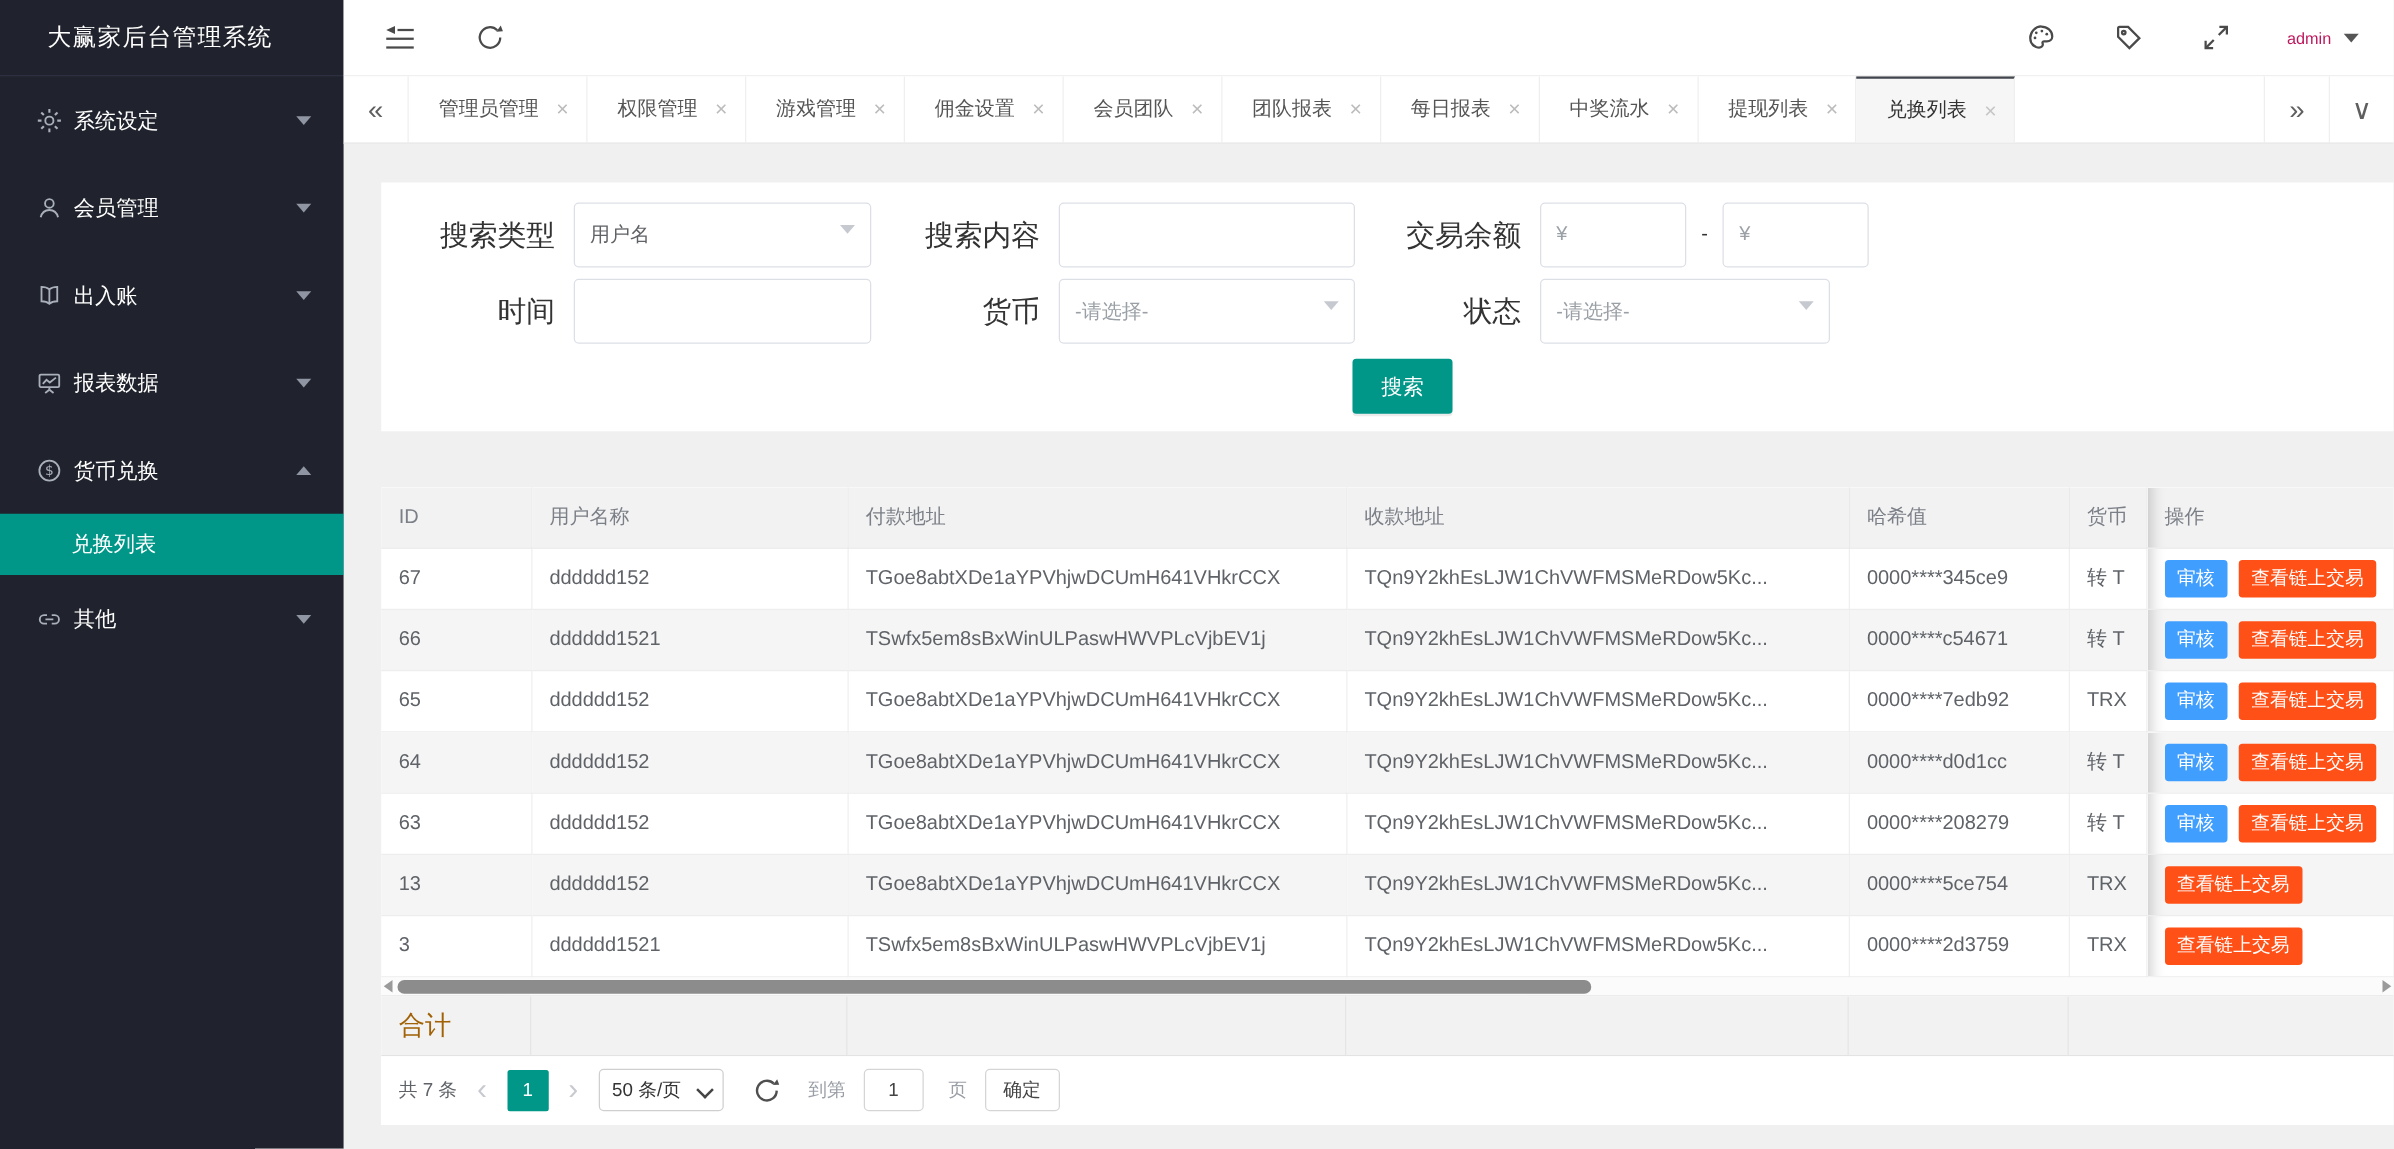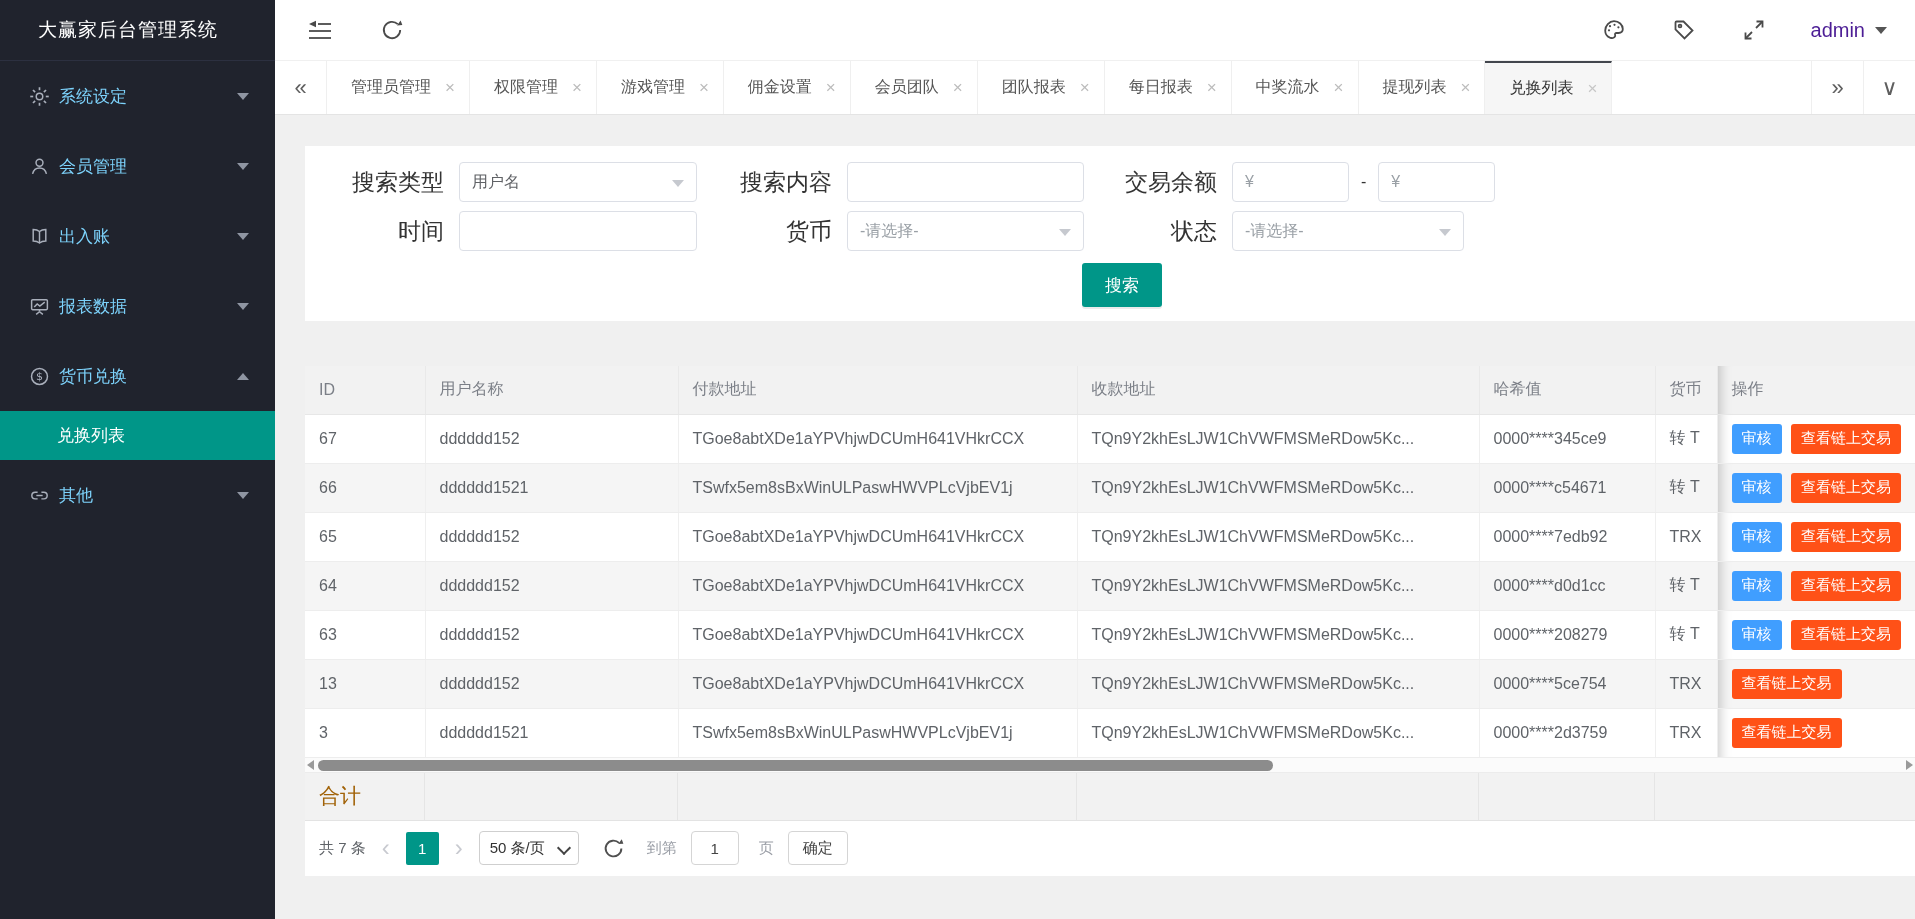--- a/index.html
+++ b/index.html
@@ -2,39 +2,39 @@
 <html><head>
 <meta charset="utf-8">
 <style>
   * { margin:0; padding:0; box-sizing:border-box; }
   html,body { width:1915px; height:919px; overflow:hidden; font-family:"Liberation Sans","DejaVu Sans",sans-serif; background:#f0f0f0; }
   .app { display:flex; width:1915px; height:919px; }
 
   
   .sidebar { width:275px; min-width:275px; background:#20232d; color:#d8dbe2; height:100%; }
   .logo { height:61px; display:flex; align-items:center; padding-left:38px; font-size:19px; color:#ffffff; border-bottom:1px solid #2c3040; letter-spacing:1px; }
-  .nav-item { height:70px; display:flex; align-items:center; padding:0 26px 0 28px; cursor:pointer; font-size:17px; color:#7dd3fc; position:relative; }
+  .nav-item { height:70px; display:flex; align-items:center; padding:0 26px 0 28px; cursor:pointer; font-size:17px; color:#ffffff; position:relative; }
   .nav-item .ico { width:22px; height:22px; margin-right:9px; display:flex; align-items:center; justify-content:center; }
   .nav-item svg { stroke:#a9afbb; fill:none; stroke-width:1.4; }
   .nav-item .lbl { flex:1; }
   .caret-down { width:0; height:0; border-left:6px solid transparent; border-right:6px solid transparent; border-top:7px solid #8f95a2; }
   .caret-up { width:0; height:0; border-left:6px solid transparent; border-right:6px solid transparent; border-bottom:7px solid #8f95a2; }
   .sub-item { height:49px; display:flex; align-items:center; padding-left:57px; font-size:17px; color:#e8eaee; cursor:pointer; }
   .sub-item.active { background:#009688; color:#ffffff; }
 
   
   .main { flex:1; display:flex; flex-direction:column; height:100%; background:#f0f0f0; }
 
   
   .topbar { height:61px; background:#ffffff; display:flex; align-items:center; padding:0 28px 0 32px; border-bottom:1px solid #f0f0f0; }
   .tb-icon { width:26px; height:26px; display:flex; align-items:center; justify-content:center; cursor:pointer; }
   .tb-icon svg { stroke:#4a4a4a; fill:none; stroke-width:1.8; }
   .tb-left { display:flex; align-items:center; gap:46px; }
   .tb-right { margin-left:auto; display:flex; align-items:center; gap:44px; }
-  .admin-box { display:flex; align-items:center; gap:10px; cursor:pointer; font-size:20px; color:#4c1d95;text-align:right; }
+  .admin-box { display:flex; align-items:center; gap:10px; cursor:pointer; font-size:13px; color:#be185d;text-align:right; }
   .admin-caret { width:0; height:0; border-left:6px solid transparent; border-right:6px solid transparent; border-top:7px solid #555; }
 
   
   .tabbar { height:54px; background:#ffffff; display:flex; align-items:stretch; border-bottom:1px solid #e4e4e4; }
   .tab-arrow { width:52px; display:flex; align-items:center; justify-content:center; font-size:22px; color:#5f5f5f; border-right:1px solid #efefef; cursor:pointer; }
   .tab-arrow.right { border-right:none; border-left:1px solid #efefef; }
   .tab-list { display:flex; flex:1; overflow:hidden; }
   .tab { display:flex; align-items:center; padding:0 14px 0 24px; font-size:16px; color:#555; border-right:1px solid #efefef; cursor:pointer; position:relative; }
   .tab-label { margin-right:14px; }
   .tab-close { color:#bcbcbc; font-size:17px; line-height:1; cursor:pointer; }
@@ -43,21 +43,21 @@
 
   
   .content { flex:1; padding:31px 0 0 30px; overflow:hidden; }
 
   
   .panel { background:#ffffff; }
   .search-panel { padding:16px 0 14px 24px; }
   .form-row { display:flex; align-items:center; margin-bottom:9px; }
   .fgroup { display:flex; align-items:center; }
   .flabel { width:130px; text-align:right; padding-right:15px; font-size:23px; color:#333; white-space:nowrap; }
-  .ctrl { height:40px; border:1px solid #dcdfe6; border-radius:4px; background:#fff; font-size:16px; color:#606266; padding:0 12px; display:flex; align-items:center; }
+  .ctrl { height:52px; border:1px solid #dcdfe6; border-radius:4px; background:#fff; font-size:16px; color:#606266; padding:0 12px; display:flex; align-items:center; }
   .ctrl.select { position:relative; padding-right:30px; }
   .ctrl.select::after { content:""; position:absolute; right:12px; top:17px; width:0; height:0; border-left:6px solid transparent; border-right:6px solid transparent; border-top:7px solid #c6c9cf; }
   .ctrl.placeholder { color:#9aa0a6; }
   .w238 { width:238px; } .w237 { width:237px; } .w232 { width:232px; } .w117 { width:117px; }
   .dash { margin:0 12px; color:#333; font-size:16px; }
   .btn-search { display:block; margin:12px auto 0 auto; width:80px; height:44px; background:#009688; color:#fff; font-size:17px; border:none; border-radius:3px; cursor:pointer; box-shadow:0 2px 0 rgba(0,0,0,0.08); }
 
   
   .table-panel { margin-top:45px; }
   table.data { border-collapse:collapse; table-layout:fixed; width:1610px; }

